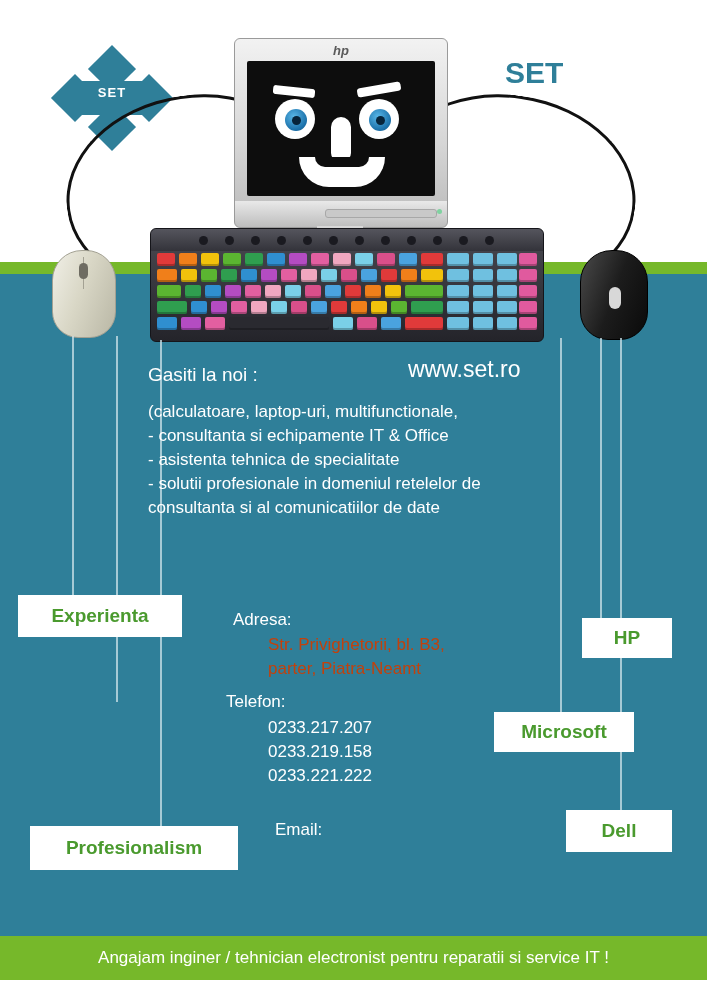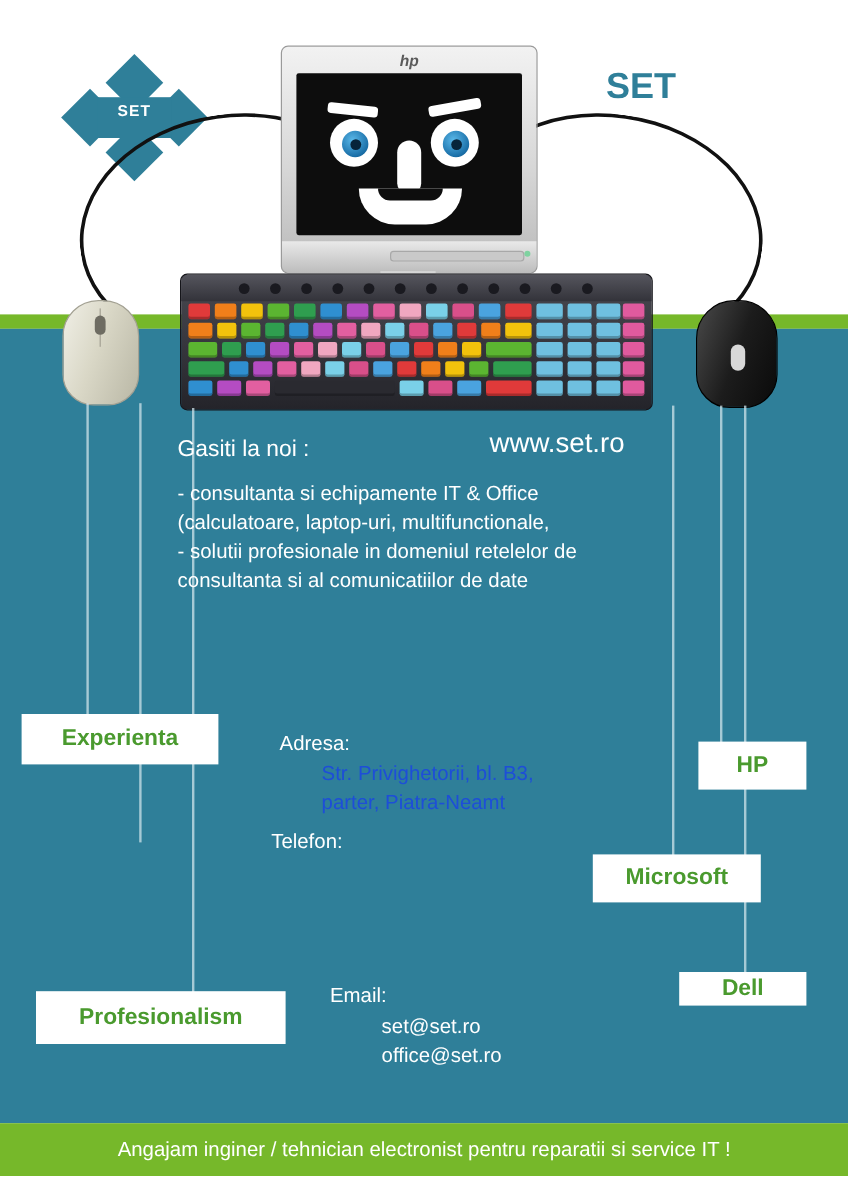--- a/index.html
+++ b/index.html
@@ -194,38 +194,38 @@
   .gasiti{
     position:absolute;left:148px;top:364px;color:#ffffff;font-size:19px;
   }
   .bullets{
     position:absolute;left:148px;top:400px;width:420px;color:#ffffff;font-size:17px;
     line-height:24px;
   }
   .bullets div{white-space:nowrap;}
 
   .addr-label{position:absolute;left:233px;top:610px;color:#ffffff;font-size:17px;}
-  .addr-lines{position:absolute;left:268px;top:633px;color:#1d4ed8;font-size:17px;line-height:24px;}
+  .addr-lines{position:absolute;left:268px;top:633px;color:#c2410c;font-size:17px;line-height:24px;}
   .tel-label{position:absolute;left:226px;top:692px;color:#ffffff;font-size:17px;}
   .tel-lines{position:absolute;left:268px;top:716px;color:#ffffff;font-size:17px;line-height:24px;}
   .mail-label{position:absolute;left:275px;top:820px;color:#ffffff;font-size:17px;}
   .mail-lines{position:absolute;left:318px;top:844px;color:#ffffff;font-size:17px;line-height:24px;}
 
   
   .tag{
     position:absolute;background:#ffffff;color:#4a9a2e;font-weight:bold;
     display:flex;align-items:center;justify-content:center;
     font-size:19px;
   }
   .tag.exp{left:18px;top:595px;width:164px;height:42px;}
   .tag.cal{left:62px;top:700px;width:124px;height:42px;}
   .tag.pro{left:30px;top:826px;width:208px;height:44px;}
   .tag.hp{left:582px;top:618px;width:90px;height:40px;}
   .tag.ms{left:494px;top:712px;width:140px;height:40px;}
-  .tag.dell{left:566px;top:810px;width:106px;height:28px;}
+  .tag.dell{left:566px;top:810px;width:106px;height:42px;}
 
   
   .footer{
     position:absolute;left:0;top:948px;width:707px;text-align:center;
     color:#ffffff;font-size:17px;
   }
 </style>
 </head>
 <body>
 
@@ -389,39 +389,41 @@
   <div class="vline" style="left:116px;top:336px;height:366px;"></div>
   <div class="vline" style="left:160px;top:340px;height:488px;"></div>
   <div class="vline" style="left:600px;top:338px;height:282px;"></div>
   <div class="vline" style="left:560px;top:338px;height:376px;"></div>
   <div class="vline" style="left:620px;top:338px;height:474px;"></div>
 
   <div class="www">www.set.ro</div>
 
   <div class="gasiti">Gasiti la noi :</div>
   <div class="bullets">
+    <div>(calculatoare, laptop-uri, multifunctionale,</div>
     <div>- consultanta si echipamente IT &amp; Office</div>
-    <div>(calculatoare, laptop-uri, multifunctionale,</div>
+    <div>- asistenta tehnica de specialitate</div>
     <div>- solutii profesionale in domeniul retelelor de</div>
     <div>consultanta si al comunicatiilor de date</div>
   </div>
 
   <div class="addr-label">Adresa:</div>
   <div class="addr-lines">
     <div>Str. Privighetorii, bl. B3,</div>
     <div>parter, Piatra-Neamt</div>
   </div>
 
   <div class="tel-label">Telefon:</div>
+  <div class="tel-lines">
+    <div>0233.217.207</div>
+    <div>0233.219.158</div>
+    <div>0233.221.222</div>
+  </div>
 
   <div class="mail-label">Email:</div>
-  <div class="mail-lines">
-    <div>set@set.ro</div>
-    <div>office@set.ro</div>
-  </div>
 
   <div class="tag exp">
     <span>Experienta</span>
   </div>
   <div class="tag pro">
     <span>Profesionalism</span>
   </div>
 
   <div class="tag hp">
     <span>HP</span>

